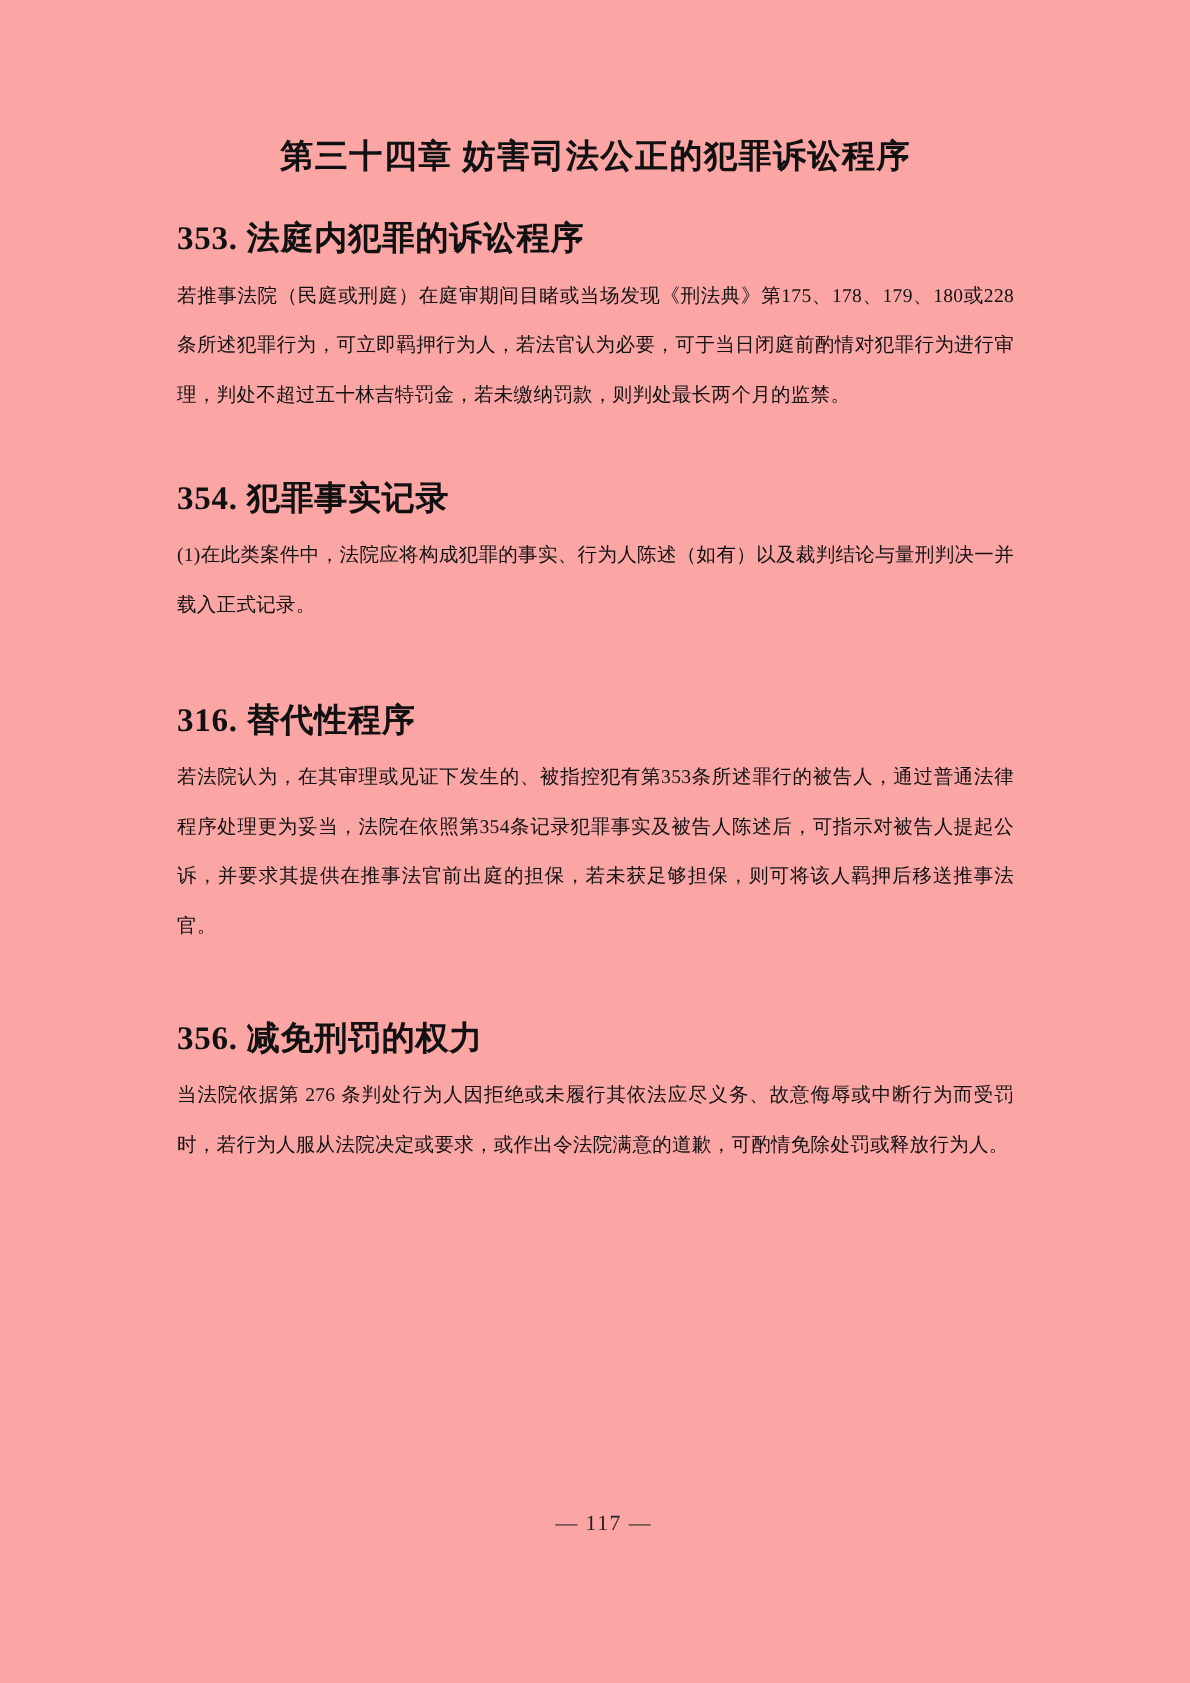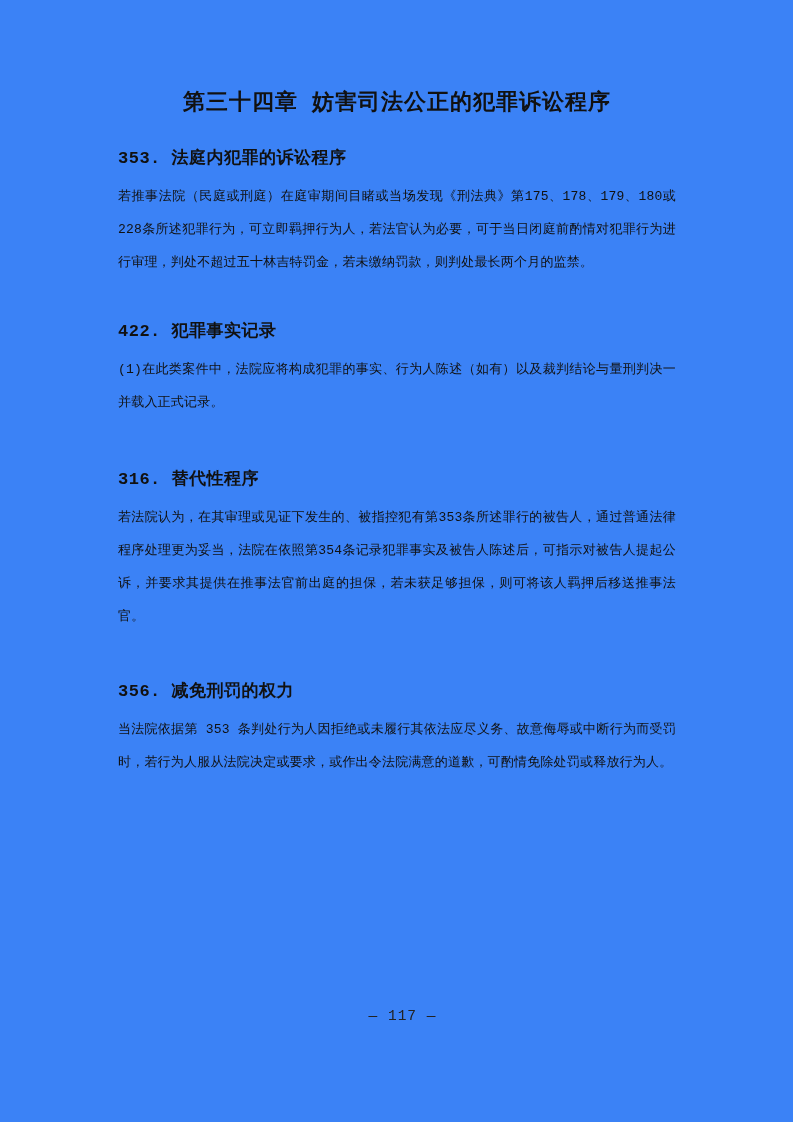--- a/index.html
+++ b/index.html
@@ -4,44 +4,44 @@
 <style>
   html, body {
     margin: 0;
     padding: 0;
     background: #ffffff;
   }
   .page {
     position: relative;
     width: 793px;
     height: 1122px;
-    background: #3b82f6;
+    background: #fca5a5;
     overflow: hidden;
-    font-family: Liberation Mono, monospace;
+    font-family: Liberation Serif, serif;
     color: #111111;
     box-sizing: border-box;
     padding: 88px 117px 0 118px;
   }
   .chapter-title {
     font-size: 22px;
     font-weight: bold;
     text-align: center;
     letter-spacing: 1px;
     margin: 0 0 0 0;
     line-height: 32px;
   }
   .doc-section {
     margin: 0;
   }
   .sec-353 { margin-top: 28px; }
   .sec-354 { margin-top: 42px; }
   .sec-355 { margin-top: 50px; }
   .sec-356 { margin-top: 48px; }
   .section-heading {
-    font-size: 17px;
+    font-size: 22px;
     font-weight: bold;
     line-height: 22px;
     margin: 0 0 0 0;
     letter-spacing: 0.5px;
   }
   .section-body {
     margin-top: 10px;
   }
   .para {
     font-size: 13px;
@@ -72,35 +72,35 @@
   <h1 class="chapter-title">第三十四章 妨害司法公正的犯罪诉讼程序</h1>
 
   <div class="doc-section sec-353">
     <h2 class="section-heading">353. 法庭内犯罪的诉讼程序</h2>
     <div class="section-body">
       <p class="para">若推事法院（民庭或刑庭）在庭审期间目睹或当场发现《刑法典》第175、178、179、180或228条所述犯罪行为，可立即羁押行为人，若法官认为必要，可于当日闭庭前酌情对犯罪行为进行审理，判处不超过五十林吉特罚金，若未缴纳罚款，则判处最长两个月的监禁。</p>
     </div>
   </div>
 
   <div class="doc-section sec-354">
-    <h2 class="section-heading">422. 犯罪事实记录</h2>
+    <h2 class="section-heading">354. 犯罪事实记录</h2>
     <div class="section-body">
       <p class="para">(1)在此类案件中，法院应将构成犯罪的事实、行为人陈述（如有）以及裁判结论与量刑判决一并载入正式记录。</p>
     </div>
   </div>
 
   <div class="doc-section sec-355">
     <h2 class="section-heading">316. 替代性程序</h2>
     <div class="section-body">
       <p class="para">若法院认为，在其审理或见证下发生的、被指控犯有第353条所述罪行的被告人，通过普通法律程序处理更为妥当，法院在依照第354条记录犯罪事实及被告人陈述后，可指示对被告人提起公诉，并要求其提供在推事法官前出庭的担保，若未获足够担保，则可将该人羁押后移送推事法官。</p>
     </div>
   </div>
 
   <div class="doc-section sec-356">
     <h2 class="section-heading">356. 减免刑罚的权力</h2>
     <div class="section-body">
-      <p class="para">当法院依据第 353 条判处行为人因拒绝或未履行其依法应尽义务、故意侮辱或中断行为而受罚时，若行为人服从法院决定或要求，或作出令法院满意的道歉，可酌情免除处罚或释放行为人。</p>
+      <p class="para">当法院依据第 276 条判处行为人因拒绝或未履行其依法应尽义务、故意侮辱或中断行为而受罚时，若行为人服从法院决定或要求，或作出令法院满意的道歉，可酌情免除处罚或释放行为人。</p>
     </div>
   </div>
 
   <div class="page-number">— 117 —</div>
 
 </div>
 
 </body></html>

